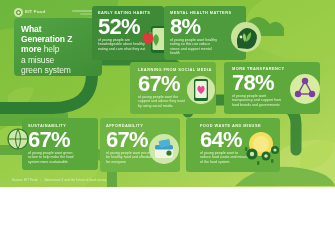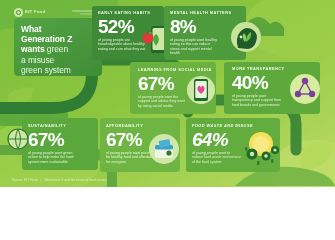--- a/index.html
+++ b/index.html
@@ -52,21 +52,21 @@
   }
 
   
   .stat{position:absolute;box-sizing:border-box;}
   .stat .hdr{
     font-size:3.9px;font-weight:bold;letter-spacing:0.45px;
     color:#f2fbe4;text-transform:uppercase;white-space:nowrap;
     margin-bottom:1.5px;
   }
   .stat .num{
-    font-size:19px;line-height:19px;font-weight:bold;color:#ffffff;
+    font-size:22px;line-height:19px;font-weight:bold;color:#ffffff;
     letter-spacing:-0.7px;
   }
   .stat .body{
     font-size:3.5px;line-height:4.5px;color:#eaf7da;width:50px;margin-top:2px;
     letter-spacing:0.05px;
   }
 
   
   .card-a{left:92px;top:6px;width:72px;height:54px;background:#3e8a36;border-radius:3px;}
   .card-b{left:164px;top:6px;width:82px;height:54px;background:#4e9b3e;border-radius:3px;}
@@ -80,21 +80,21 @@
           background:#6fb544;border-radius:3px;}
   .card-g{left:186px;top:118px;width:94px;height:54px;
           background:#63ad3e;border-radius:3px;}
 
   .s1{left:98px;top:10px;}
   .s2{left:170px;top:10px;}
   .s3{left:138px;top:67px;}
   .s4{left:232px;top:66px;}
   .s5{left:28px;top:123px;}
   .s6{left:106px;top:123px;}
-  .s7{left:192px;top:123px;font-style:italic;}
+  .s7{left:200px;top:123px;}
 
   
   .icon-wrap{position:absolute;}
 
   .footer{
     position:absolute;left:12px;bottom:5px;
     font-size:2.9px;color:#e2f2cd;letter-spacing:0.18px;white-space:nowrap;
   }
   .footer .sep{opacity:.55;padding:0 2px;}
 </style>
@@ -139,22 +139,22 @@
     <span class="brand-logo"></span>
     <span class="brand-name">EIT Food</span>
     <span class="brand-sub"></span>
     <span class="brand-sub2"></span>
   </div>
 
   <div class="panel title-card">
     <div class="t">
       <span>What</span><br>
       <span>Generation Z</span><br>
-      <span>wants</span>
-      <span class="lite">green</span><br>
+      <span>more</span>
+      <span class="lite">help</span><br>
       <span class="lite">a misuse</span><br>
       <span class="lite">green system</span>
     </div>
   </div>
 
   <div class="panel card-a"></div>
   <div class="stat s1">
     <div class="hdr">EARLY EATING HABITS</div>
     <div class="num">52%</div>
     <div class="body">of young people are knowledgeable about healthy eating and care what they eat</div>
@@ -191,21 +191,21 @@
   <svg class="icon-wrap" style="left:186px;top:72px;" width="30" height="34">
     <circle cx="15" cy="18" r="14" fill="#cfe8a8"></circle>
     <rect x="8" y="7" width="14" height="22" rx="2" fill="#1f6b2b"></rect>
     <rect x="9.3" y="9" width="11.4" height="17" rx="1" fill="#eaf7da"></rect>
     <path d="M15 22 q-5 -4 -3.2 -7 q1.8 -2.6 3.2 0.6 q1.4 -3.2 3.2 -0.6 q1.8 3 -3.2 7 Z" fill="#e8459a"></path>
   </svg>
 
   <div class="panel card-d"></div>
   <div class="stat s4">
     <div class="hdr">MORE TRANSPARENCY</div>
-    <div class="num">40%</div>
+    <div class="num">78%</div>
     <div class="body">of young people want transparency and support from food brands and governments</div>
   </div>
   <svg class="icon-wrap" style="left:288px;top:72px;" width="34" height="34">
     <circle cx="17" cy="17" r="15" fill="#d7ec9e"></circle>
     <line x1="17" y1="9" x2="10" y2="22" stroke="#7b3fa0" stroke-width="1.4"></line>
     <line x1="17" y1="9" x2="24" y2="22" stroke="#7b3fa0" stroke-width="1.4"></line>
     <line x1="10" y1="22" x2="24" y2="22" stroke="#7b3fa0" stroke-width="1.4"></line>
     <circle cx="17" cy="9" r="3.2" fill="#7b3fa0"></circle>
     <circle cx="10" cy="22" r="3.2" fill="#7b3fa0"></circle>
     <circle cx="24" cy="22" r="3.2" fill="#7b3fa0"></circle>

